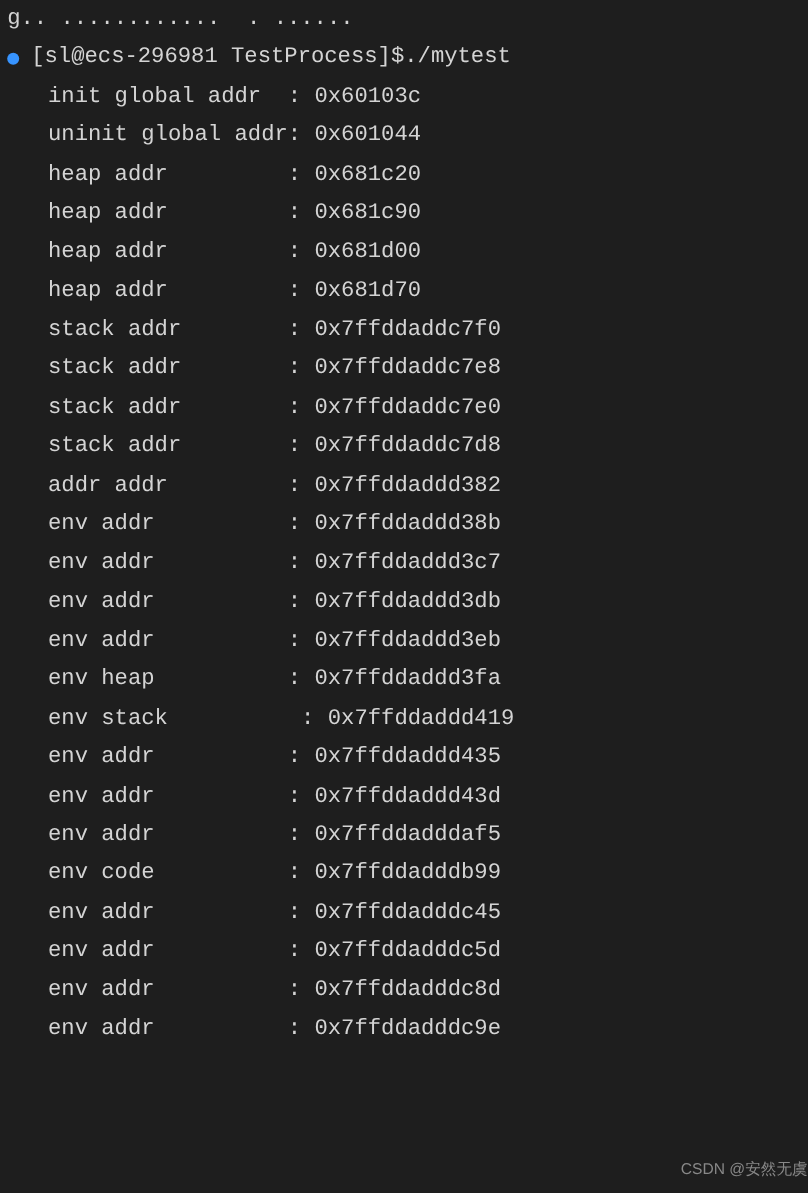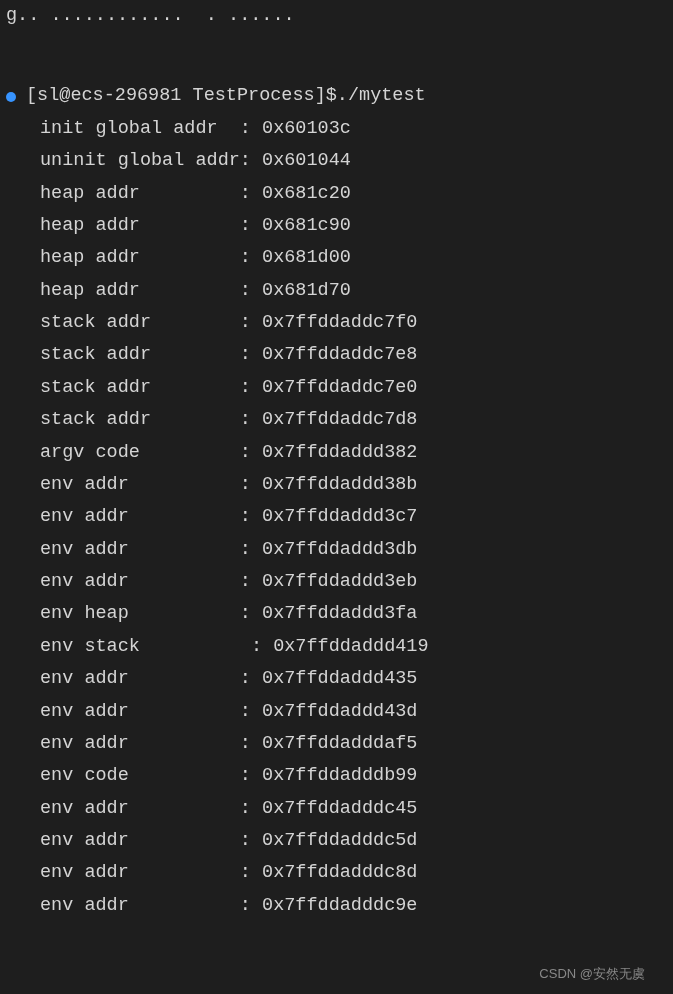--- a/index.html
+++ b/index.html
@@ -27,41 +27,40 @@
       white-space: pre;
       padding-left: 6px;
     }
     .truncated {
       color: #d4d4d4;
     }
     .prompt-line {
       display: flex;
       align-items: center;
       padding-left: 6px;
-      margin-top: 48px;
     }
     .bullet {
       width: 10px;
       height: 10px;
       background: #3794ff;
       border-radius: 50%;
       margin-right: 10px;
       flex-shrink: 0;
     }
     .prompt {
       color: #d4d4d4;
     }
     .output-line {
       padding-left: 40px;
       white-space: pre;
     }
     .watermark {
       position: absolute;
       bottom: 8px;
-      right: 28px;
+      right: 0;
       font-size: 13px;
       color: #888;
       font-family: sans-serif;
     }
   </style>
 </head>
 <body>
 
 <div class="terminal">
   <div class="line truncated">g.. ............  . ......</div>
@@ -74,21 +73,21 @@
       <div class="output-line">init global addr  : 0x60103c</div>
       <div class="output-line">uninit global addr: 0x601044</div>
       <div class="output-line">heap addr         : 0x681c20</div>
       <div class="output-line">heap addr         : 0x681c90</div>
       <div class="output-line">heap addr         : 0x681d00</div>
       <div class="output-line">heap addr         : 0x681d70</div>
       <div class="output-line">stack addr        : 0x7ffddaddc7f0</div>
       <div class="output-line">stack addr        : 0x7ffddaddc7e8</div>
       <div class="output-line">stack addr        : 0x7ffddaddc7e0</div>
       <div class="output-line">stack addr        : 0x7ffddaddc7d8</div>
-      <div class="output-line">argv code         : 0x7ffddaddd382</div>
+      <div class="output-line">addr addr         : 0x7ffddaddd382</div>
       <div class="output-line">env addr          : 0x7ffddaddd38b</div>
       <div class="output-line">env addr          : 0x7ffddaddd3c7</div>
       <div class="output-line">env addr          : 0x7ffddaddd3db</div>
       <div class="output-line">env addr          : 0x7ffddaddd3eb</div>
       <div class="output-line">env heap          : 0x7ffddaddd3fa</div>
       <div class="output-line">env stack          : 0x7ffddaddd419</div>
       <div class="output-line">env addr          : 0x7ffddaddd435</div>
       <div class="output-line">env addr          : 0x7ffddaddd43d</div>
       <div class="output-line">env addr          : 0x7ffddadddaf5</div>
       <div class="output-line">env code          : 0x7ffddadddb99</div>

